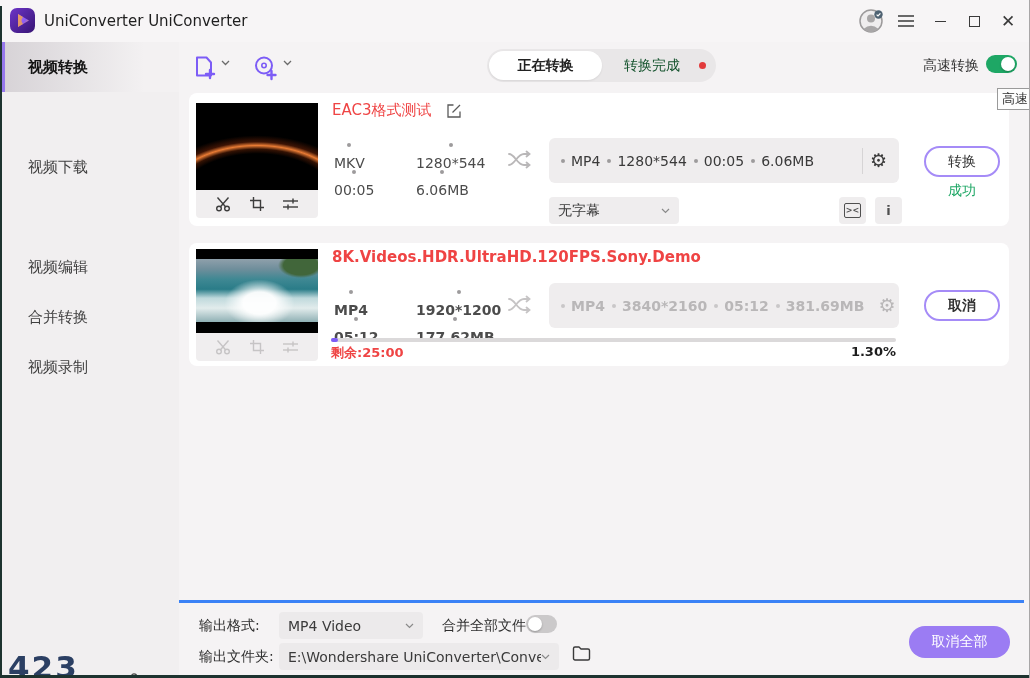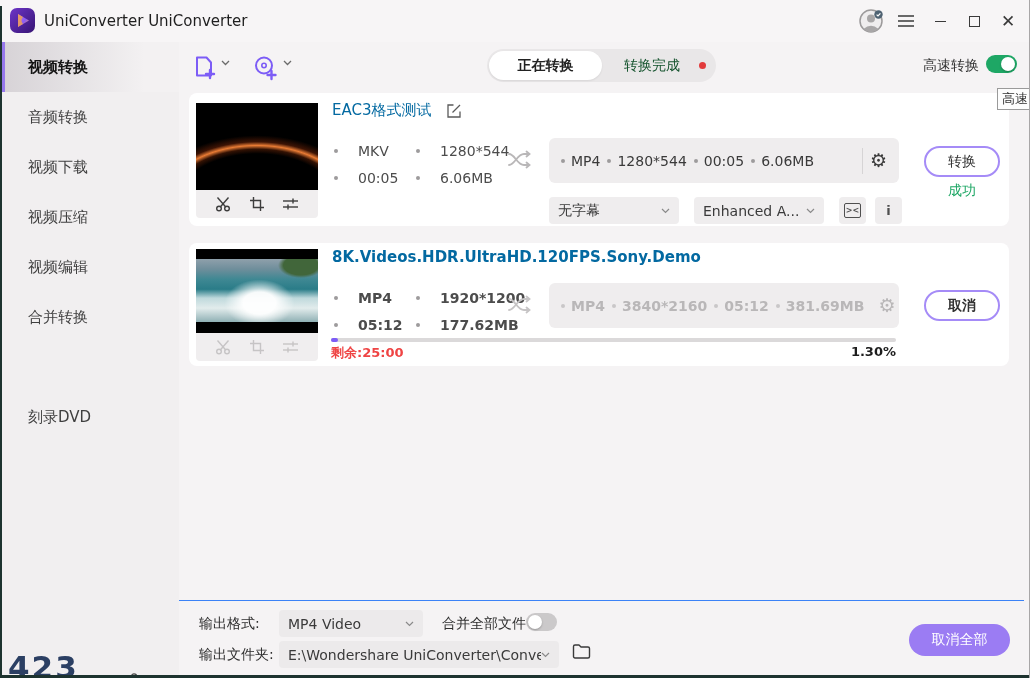--- a/index.html
+++ b/index.html
@@ -65,22 +65,22 @@
   .sun-art { position:absolute; left:-12%; right:-12%; top:24%; height:62%;
      background:radial-gradient(95% 170% at 50% 152%, rgba(0,0,0,0) 57%, rgba(170,60,12,.3) 62%, rgba(245,130,55,.95) 66%, rgba(110,35,8,.55) 70%, rgba(0,0,0,0) 77%); }
   .falls-art { position:absolute; left:0; right:0; top:12%; bottom:13%;
      background:
        radial-gradient(42% 55% at 52% 70%, rgba(255,255,255,.95) 0 32%, rgba(255,255,255,0) 68%),
        radial-gradient(26% 28% at 86% 10%, #41663a 0 55%, rgba(0,0,0,0) 72%),
        linear-gradient(180deg,#8fa0ab 0%,#6f8e9b 16%,#3f8893 32%,#2a7c88 48%,#bfd9dc 62%,#e2ecec 78%,#8fb0b4 100%); }
   .thumb-strip { position:absolute; left:7px; width:122px; height:28px; background:#f0eeef; border-radius:0 0 4px 4px;
                  display:flex; align-items:center; justify-content:space-around; padding:0 10px; }
   .strip1 { top:97px; } .strip2 { top:90px; }
-  .row-title { position:absolute; left:143px; display:flex; align-items:center; gap:14px; font-size:15px; color:#0369a1; }
-  .meta { position:absolute; font-size:14px; color:#4c4c4c; display:flex; align-items:center; gap:20px; }
+  .row-title { position:absolute; left:143px; display:flex; align-items:center; gap:14px; font-size:15px; color:#ef4444; }
+  .meta { position:absolute; font-size:14px; color:#4c4c4c; display:flex; align-items:center; gap:8px;flex-direction:column; }
   .dot { width:4px; height:4px; border-radius:50%; background:#9d9b9c; flex:0 0 auto; }
   .outbox { position:absolute; left:360px; width:350px; height:45px; background:#efedee; border-radius:6px;
             display:flex; align-items:center; gap:7px; padding:0 12px; font-size:14px; color:#3a3a3a; }
   .outbox .grp { display:flex; align-items:center; gap:6px; }
   .outbox .sep { width:1px; height:26px; background:#d6d4d5; margin-left:auto; }
   .gear { font-size:19px; color:#3a3a3a; cursor:pointer; line-height:1; }
   .outbox.disabled, .outbox.disabled .gear { color:#b9b7b8; }
   .outbox.disabled .dot { background:#c9c7c8; }
   .shuffle { position:absolute; left:318px; }
   .dropdown { position:absolute; height:27px; background:#efedee; border-radius:4px; display:flex; align-items:center;
@@ -92,21 +92,21 @@
   .info-glyph { font-size:13px; color:#4f4f4f; font-weight:bold; }
   .pill-btn { position:absolute; left:735px; width:76px; height:31px; border:2px solid #a58bf7; border-radius:16px; background:#fff;
               display:flex; align-items:center; justify-content:center; font-size:14px; color:#333; cursor:pointer; }
   .status-ok { position:absolute; left:735px; top:89px; width:76px; text-align:center; font-size:14px; }
   .progress-track { position:absolute; left:142px; top:95px; width:565px; height:4px; border-radius:2px; background:#dbd9da; }
   .progress-fill { height:4px; border-radius:2px; width:1.3%; }
   .prog-left { position:absolute; left:142px; top:101px; font-size:13px; color:#ef4444; }
   .prog-right { position:absolute; left:600px; top:101px; width:107px; text-align:right; font-size:13px; color:#1d1d1d; }
 
   
-  .footer { position:absolute; left:0; top:558px; width:845px; height:78px; border-top:1px solid #3b82f6; }
+  .footer { position:absolute; left:0; top:558px; width:845px; height:78px; border-top:3px solid #3b82f6; }
   .f-label { position:absolute; font-size:14px; color:#2e2e2e; }
   .f-dd1 { left:100px; top:9px; width:144px; background:#eceaeb; }
   .f-dd2 { left:100px; top:40px; width:280px; background:#eceaeb; }
   .folder-btn { position:absolute; left:393px; top:42px; cursor:pointer; }
   .cancel-all { position:absolute; left:730px; top:23px; width:101px; height:32px; border-radius:16px;
                 display:flex; align-items:center; justify-content:center; font-size:14px; color:#fff; cursor:pointer; }
   svg { display:block; }
 </style>
 </head>
 <body>
@@ -157,26 +157,24 @@
           <span class="max-glyph"></span>
         </div>
       <div class="wc">
           <span class="close-glyph">✕</span>
         </div>
     </div>
   </div>
 
   <aside class="sidebar">
     <div class="side-item active" style="top:0px">视频转换</div>
-    <div class="side-item" style="top:50px">音频转换</div>
     <div class="side-item" style="top:100px">视频下载</div>
-    <div class="side-item" style="top:150px">视频压缩</div>
     <div class="side-item" style="top:250px">合并转换</div>
     <div class="side-item" style="top:200px">视频编辑</div>
-    <div class="side-item" style="top:350px">刻录DVD</div>
+    <div class="side-item" style="top:300px">视频录制</div>
 
     <div class="wm">
       <div class="wm-big">423</div>
 
     </div>
     <div class="feedback-ic">
       <svg width="17" height="17" viewBox="0 0 17 17" fill="none" stroke="#4a4a4a" stroke-width="1.3">
         <circle cx="10" cy="4.5" r="2.6"></circle>
         <rect x="3" y="9.5" width="10" height="5" rx="1.2"></rect>
       </svg>
@@ -303,26 +301,20 @@
         <span class="sep"></span>
         <span class="gear">⚙</span>
       </div>
 
       <div class="dropdown" style="left:360px; top:104px; width:130px">
         <span class="dd-label">无字幕</span>
         <svg width="9" height="6" viewBox="0 0 9 6">
             <polyline points="1,1 4.5,4.5 8,1" fill="none" stroke="#8a8a8a" stroke-width="1.2"></polyline>
           </svg>
       </div>
-      <div class="dropdown" style="left:505px; top:104px; width:130px">
-        <span class="dd-label">Enhanced A...</span>
-        <svg width="9" height="6" viewBox="0 0 9 6">
-            <polyline points="1,1 4.5,4.5 8,1" fill="none" stroke="#8a8a8a" stroke-width="1.2"></polyline>
-          </svg>
-      </div>
       <div class="sq-btn" style="left:650px; top:104px">
         <span class="fit-inner">&gt;&lt;</span>
       </div>
       <div class="sq-btn" style="left:686px; top:104px">
         <span class="info-glyph">i</span>
       </div>
 
       <div class="pill-btn" style="top:53px">转换</div>
       <div class="status-ok" style="color: rgb(30, 167, 101);">成功</div>
     </div>

